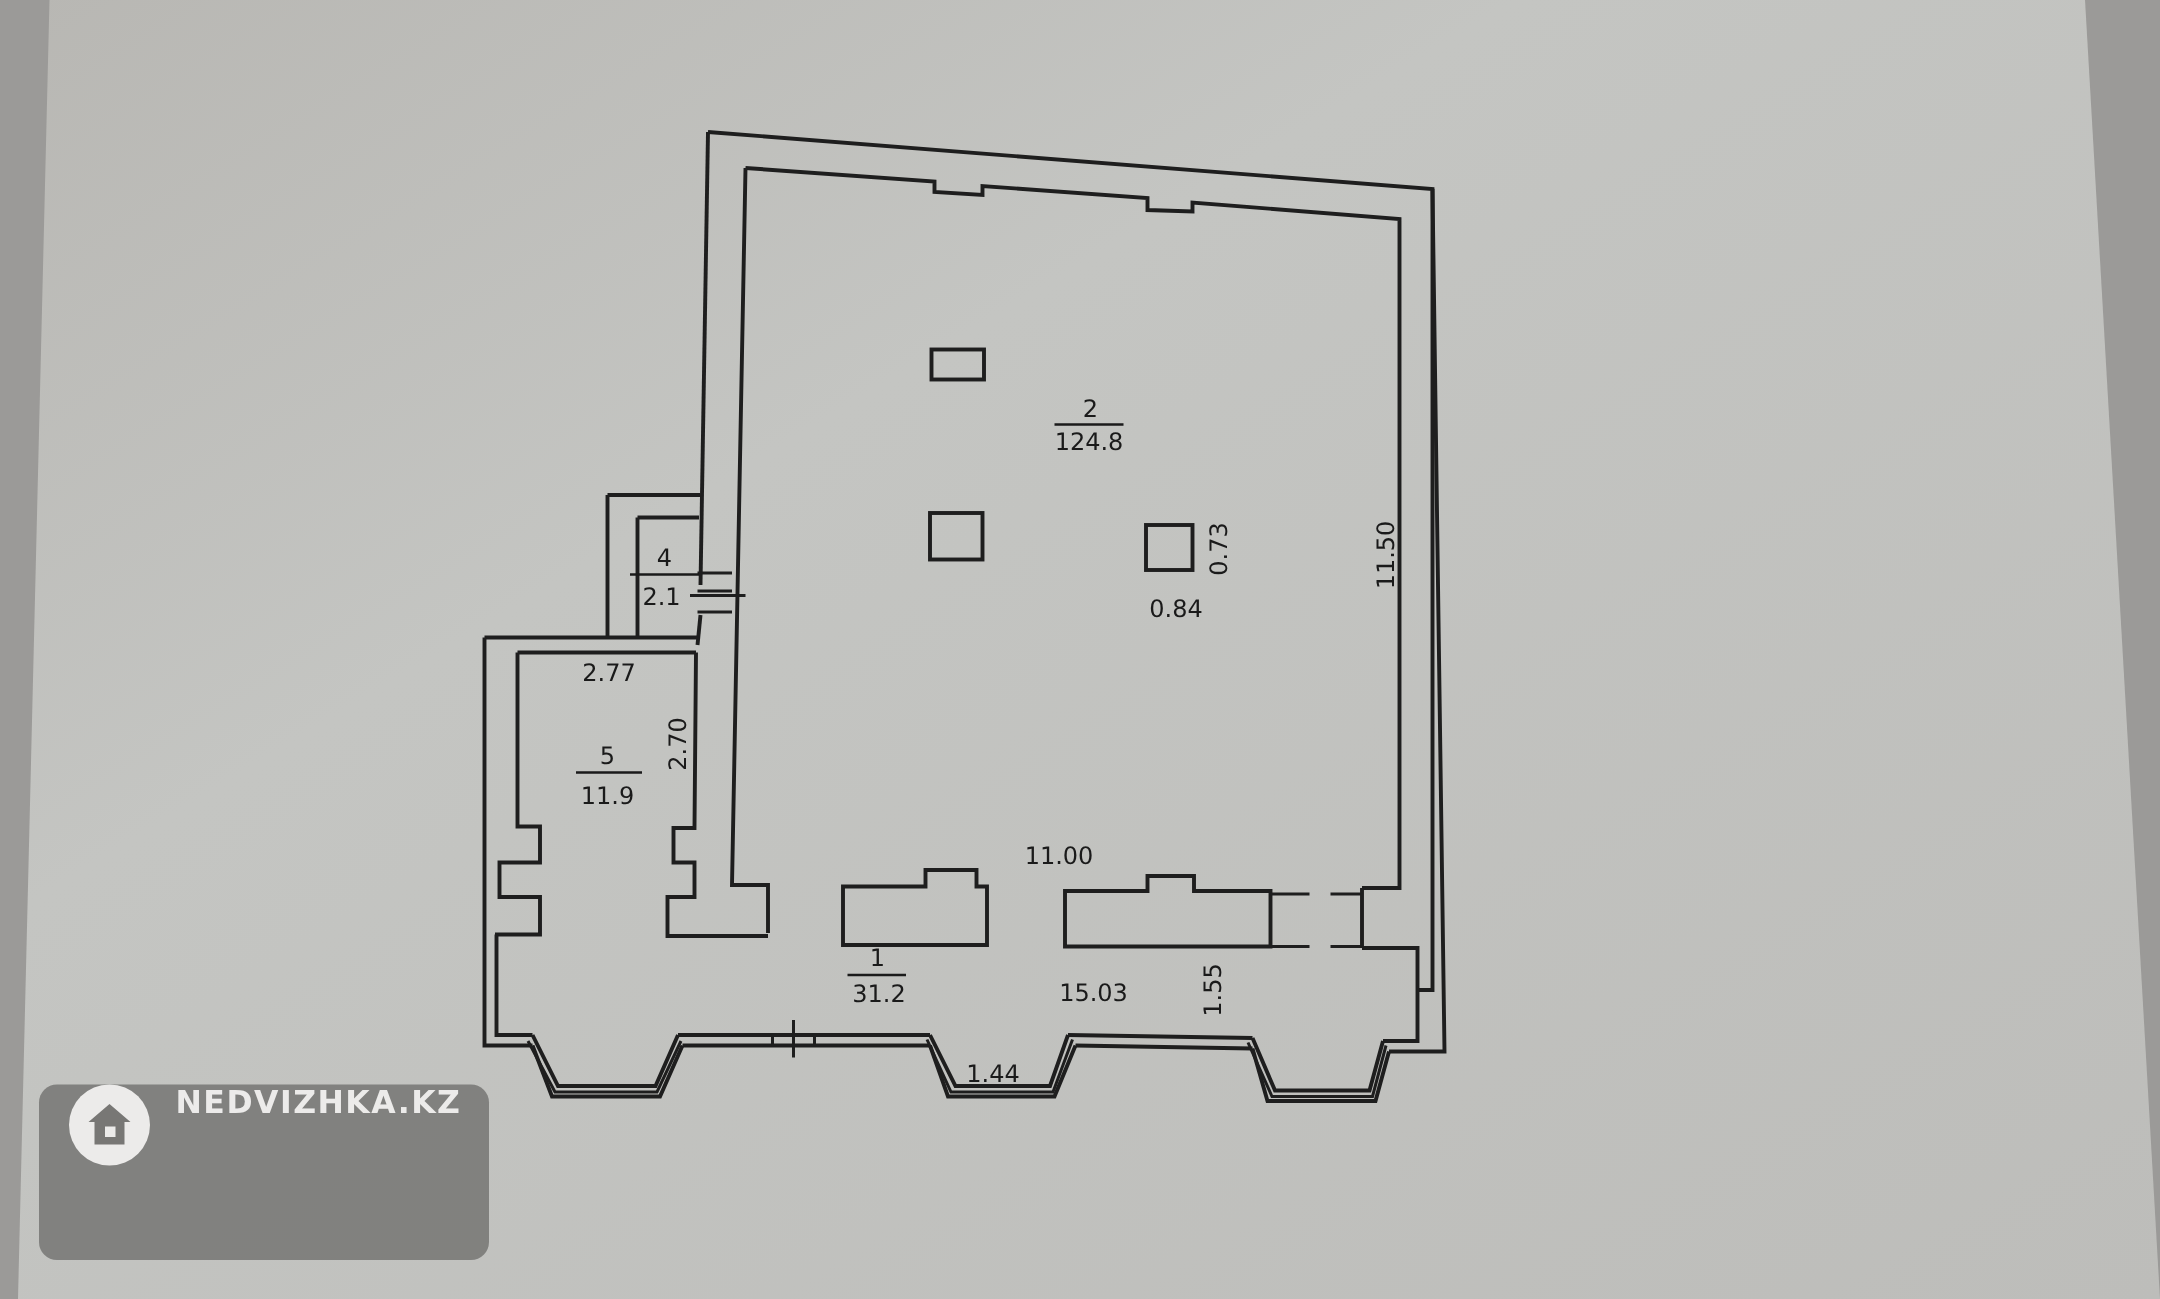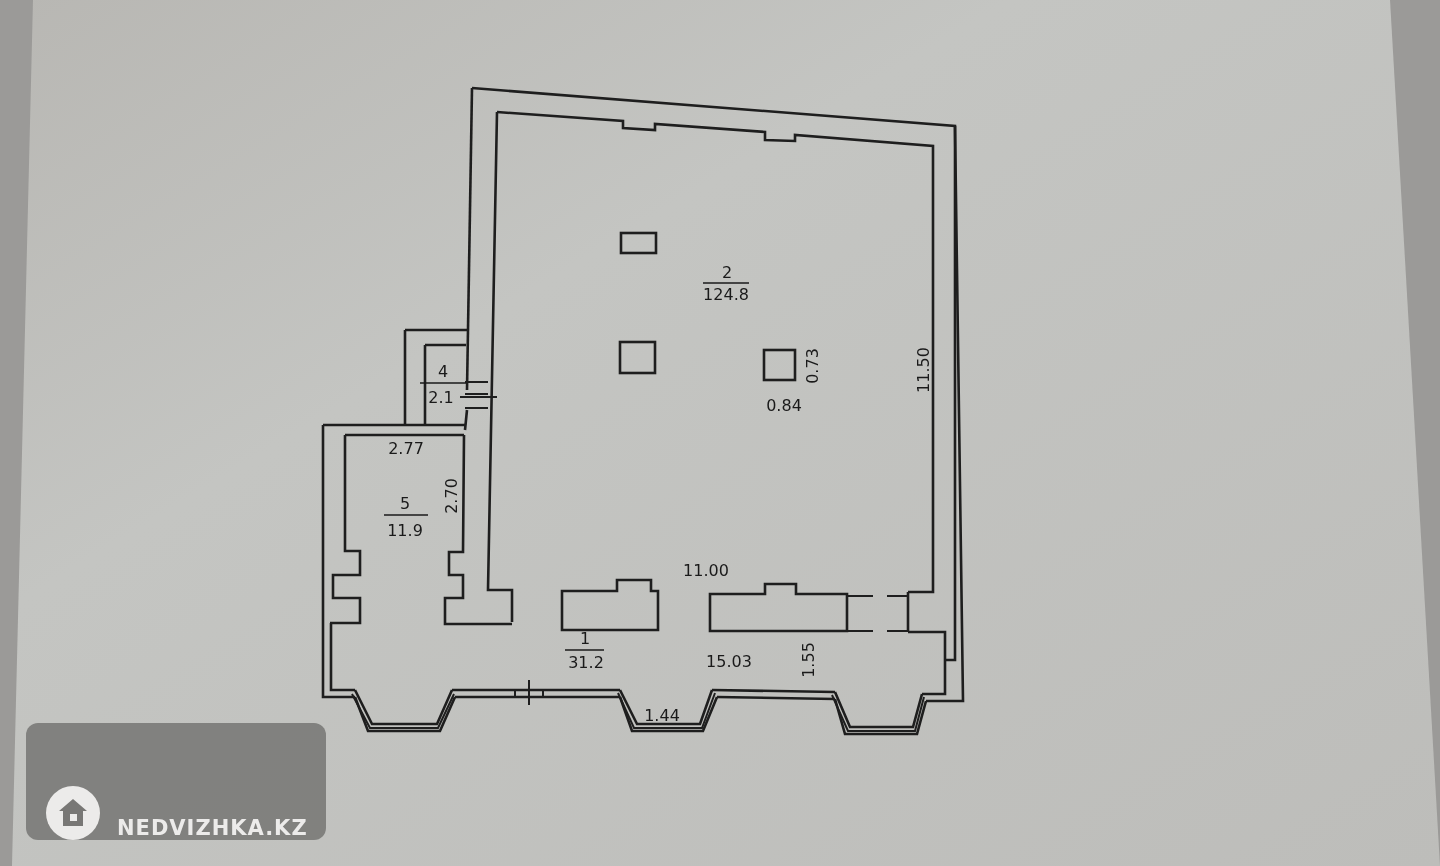--- a/index.html
+++ b/index.html
@@ -13,21 +13,21 @@
   .wall { fill: none; stroke: #1e1e1e; stroke-width: 2.6; stroke-linejoin: miter; }
   .wall-thin { fill: none; stroke: #1e1e1e; stroke-width: 2; }
   .lbl {
     font-family: "DejaVu Sans", sans-serif; font-size: 16px; fill: #1a1a1a;
     text-anchor: middle;
   }
   .frac-line { stroke: #1a1a1a; stroke-width: 1.6; }
   .watermark {
     position: absolute; left: 26px; top: 723px; width: 300px; height: 117px;
     background: rgba(120,119,117,0.88); border-radius: 12px;
-    display: flex; align-items: flex-end;
+    display: flex; align-items: flex-start;
   }
   .wm-icon {
     width: 54px; height: 54px; border-radius: 50%; background: #ecebea;
     margin-left: 20px; display: flex; align-items: center; justify-content: center;
   }
   .wm-text {
     margin-left: 17px; color: #ecebea; font-family: "DejaVu Sans", sans-serif;
     font-weight: bold; font-size: 21px; letter-spacing: 1px;
   }
 </style>

